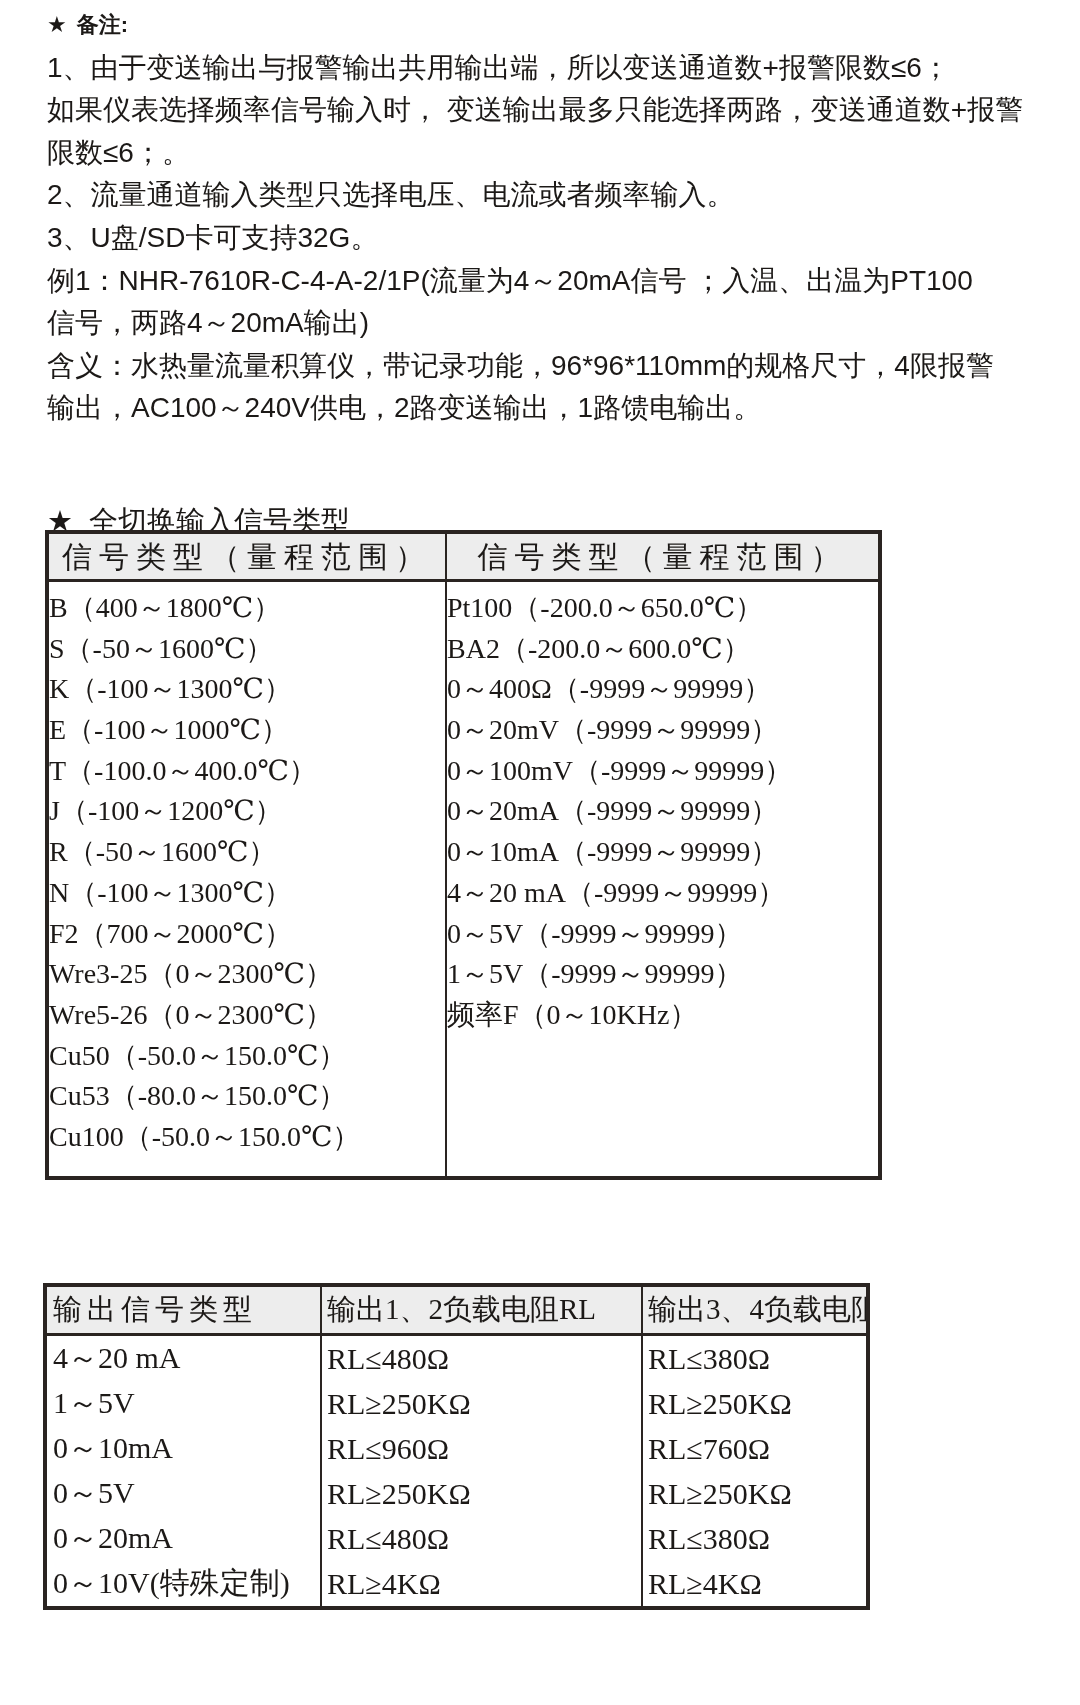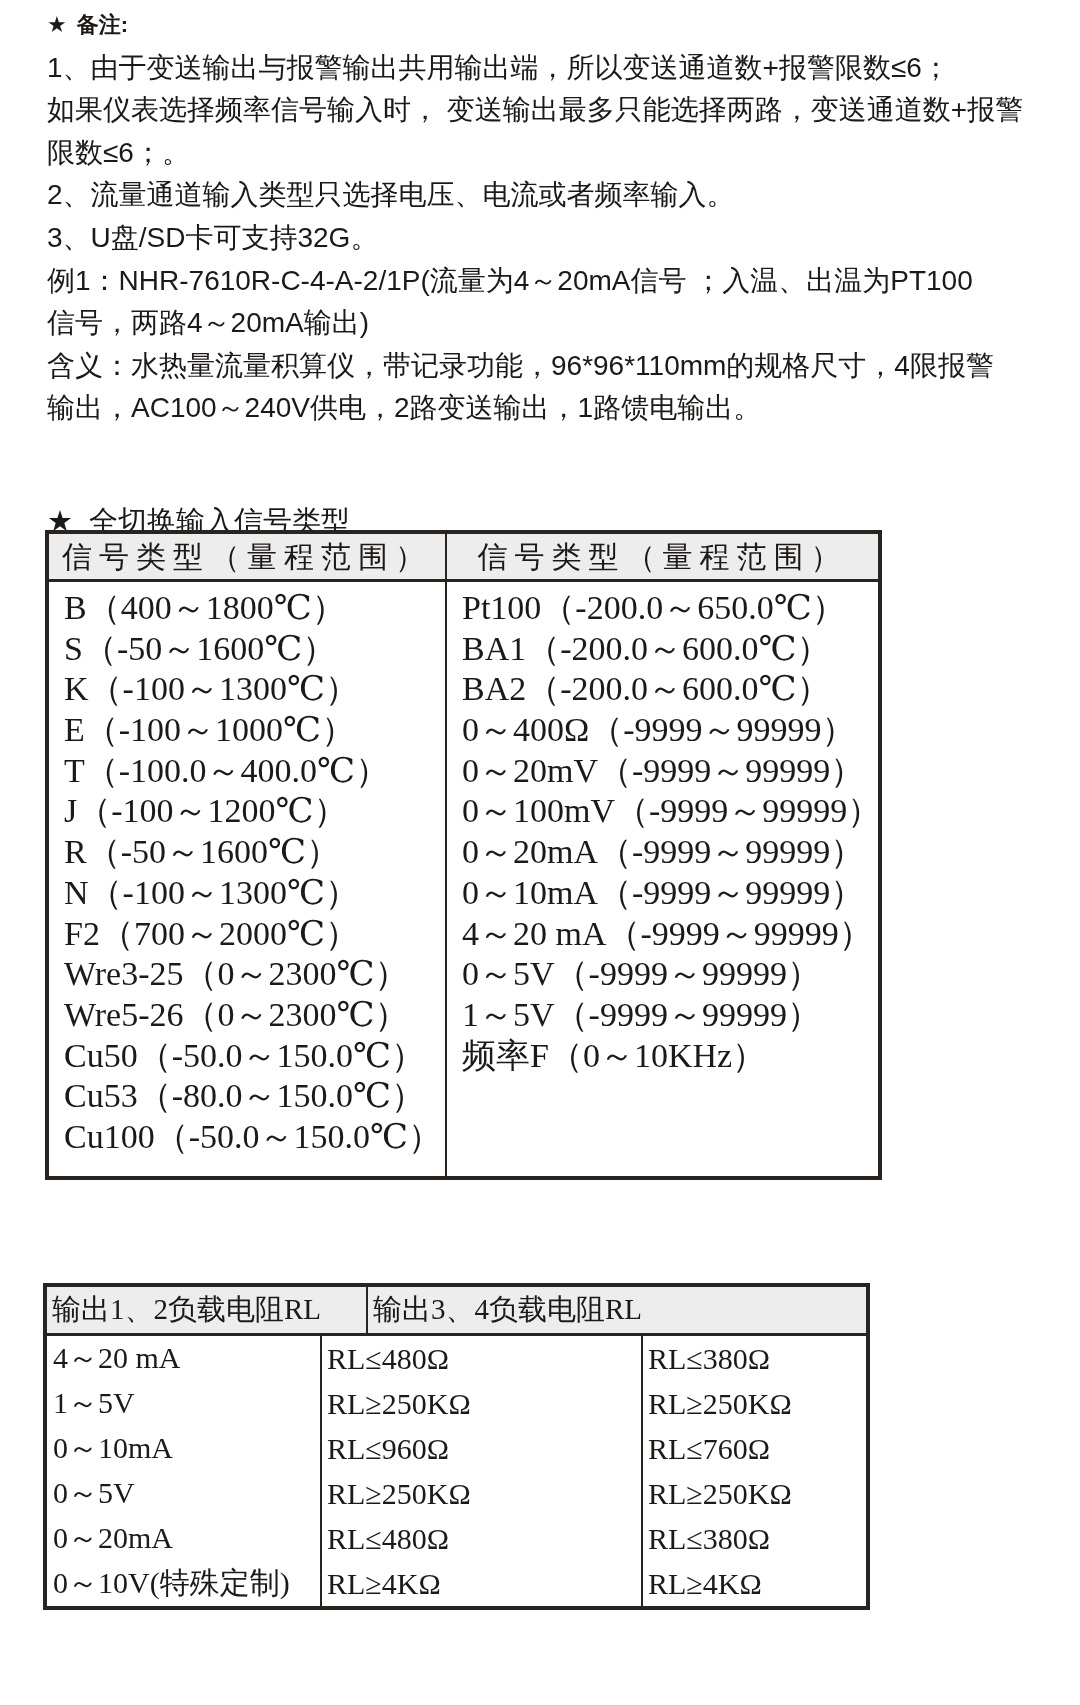--- a/index.html
+++ b/index.html
@@ -31,21 +31,21 @@
     font-family:"Liberation Serif","DejaVu Serif",serif;
   }
   .t1h{
     background:var(--hbg);border-bottom:3px solid var(--bd);box-sizing:border-box;
     font-size:30px;letter-spacing:7px;text-align:center;line-height:45px;height:48px;
     white-space:nowrap;overflow:hidden;
   }
   .t1h-left{border-right:2px solid var(--bd);}
   .t1c{box-sizing:border-box;padding-top:6px;overflow:hidden;}
   .t1c-left{border-right:2px solid var(--bd);}
-  .t1line{height:40.7px;line-height:40.7px;padding-left:15px;font-size:34px;white-space:nowrap;}
+  .t1line{height:40.7px;line-height:40.7px;font-size:28px;white-space:nowrap;}
   .t1note{margin-top:40.7px;}
   
   .table2{
     position:absolute;left:43px;top:1283px;width:827px;height:327px;box-sizing:border-box;
     border:4px solid var(--bd);
     display:flex;flex-direction:column;
     font-family:"Liberation Serif","DejaVu Serif",serif;
   }
   .t2head{display:flex;height:49px;background:var(--hbg);border-bottom:3px solid var(--bd);box-sizing:border-box;flex:none;}
   .t2head .t2c{font-size:29px;}
@@ -98,41 +98,41 @@
         <div class="t1line">F2（700～2000℃）</div>
         <div class="t1line">Wre3-25（0～2300℃）</div>
         <div class="t1line">Wre5-26（0～2300℃）</div>
         <div class="t1line">Cu50（-50.0～150.0℃）</div>
         <div class="t1line">Cu53（-80.0～150.0℃）</div>
         <div class="t1line">Cu100（-50.0～150.0℃）</div>
       </div>
     <div class="t1c">
       <div>
           <div class="t1line">Pt100（-200.0～650.0℃）</div>
-          <div class="t1line">BA1（-200.0～600.0℃）</div>
           <div class="t1line">BA2（-200.0～600.0℃）</div>
           <div class="t1line">0～400Ω（-9999～99999）</div>
           <div class="t1line">0～20mV（-9999～99999）</div>
           <div class="t1line">0～100mV（-9999～99999）</div>
           <div class="t1line">0～20mA（-9999～99999）</div>
           <div class="t1line">0～10mA（-9999～99999）</div>
           <div class="t1line">4～20 mA（-9999～99999）</div>
           <div class="t1line">0～5V（-9999～99999）</div>
           <div class="t1line">1～5V（-9999～99999）</div>
           <div class="t1line">频率F（0～10KHz）</div>
         </div>
     </div>
   </div>
 
   <div class="sec-title" id="sec-title-2">
     <span class="star">★</span><span>模拟量输出信号类型</span>
   </div>
 
   <div class="table2">
     <div class="t2head">
+      <div class="t2c c1">输出信号类型</div>
       <div class="t2c c2">输出1、2负载电阻RL</div>
       <div class="t2c c3">输出3、4负载电阻RL</div>
     </div>
     <div class="t2body">
         <div class="t2row">
         <div class="t2c c1">4～20 mA</div>
         <div class="t2c c2">RL≤480Ω</div>
         <div class="t2c c3">RL≤380Ω</div>
       </div>
         <div class="t2row">

